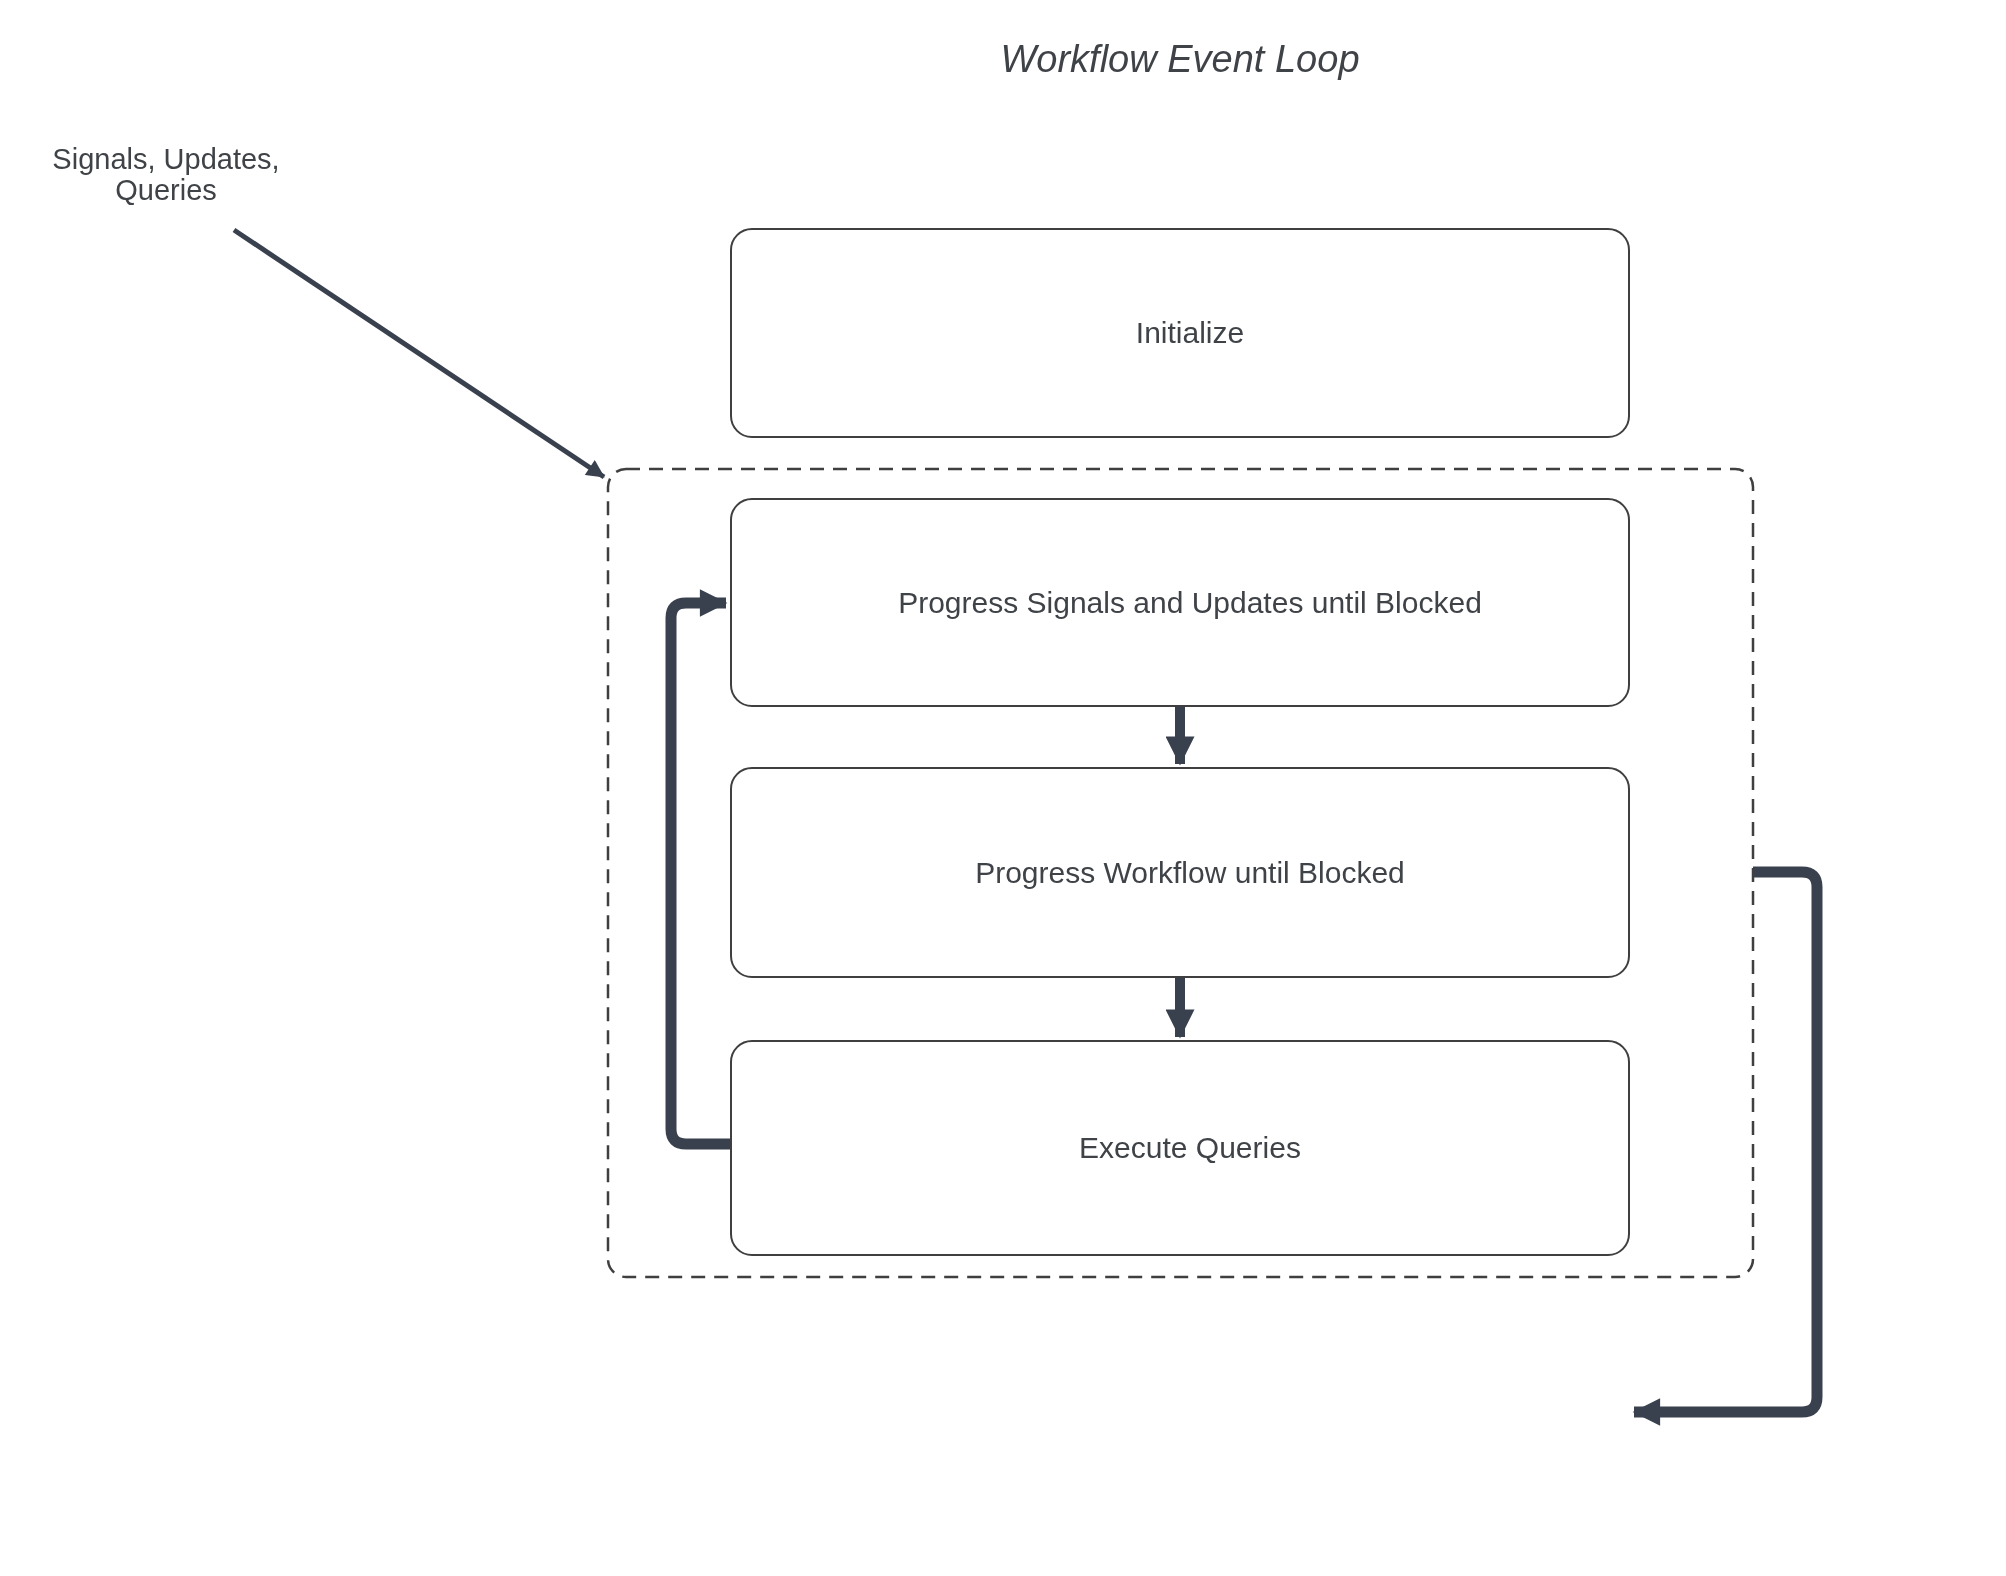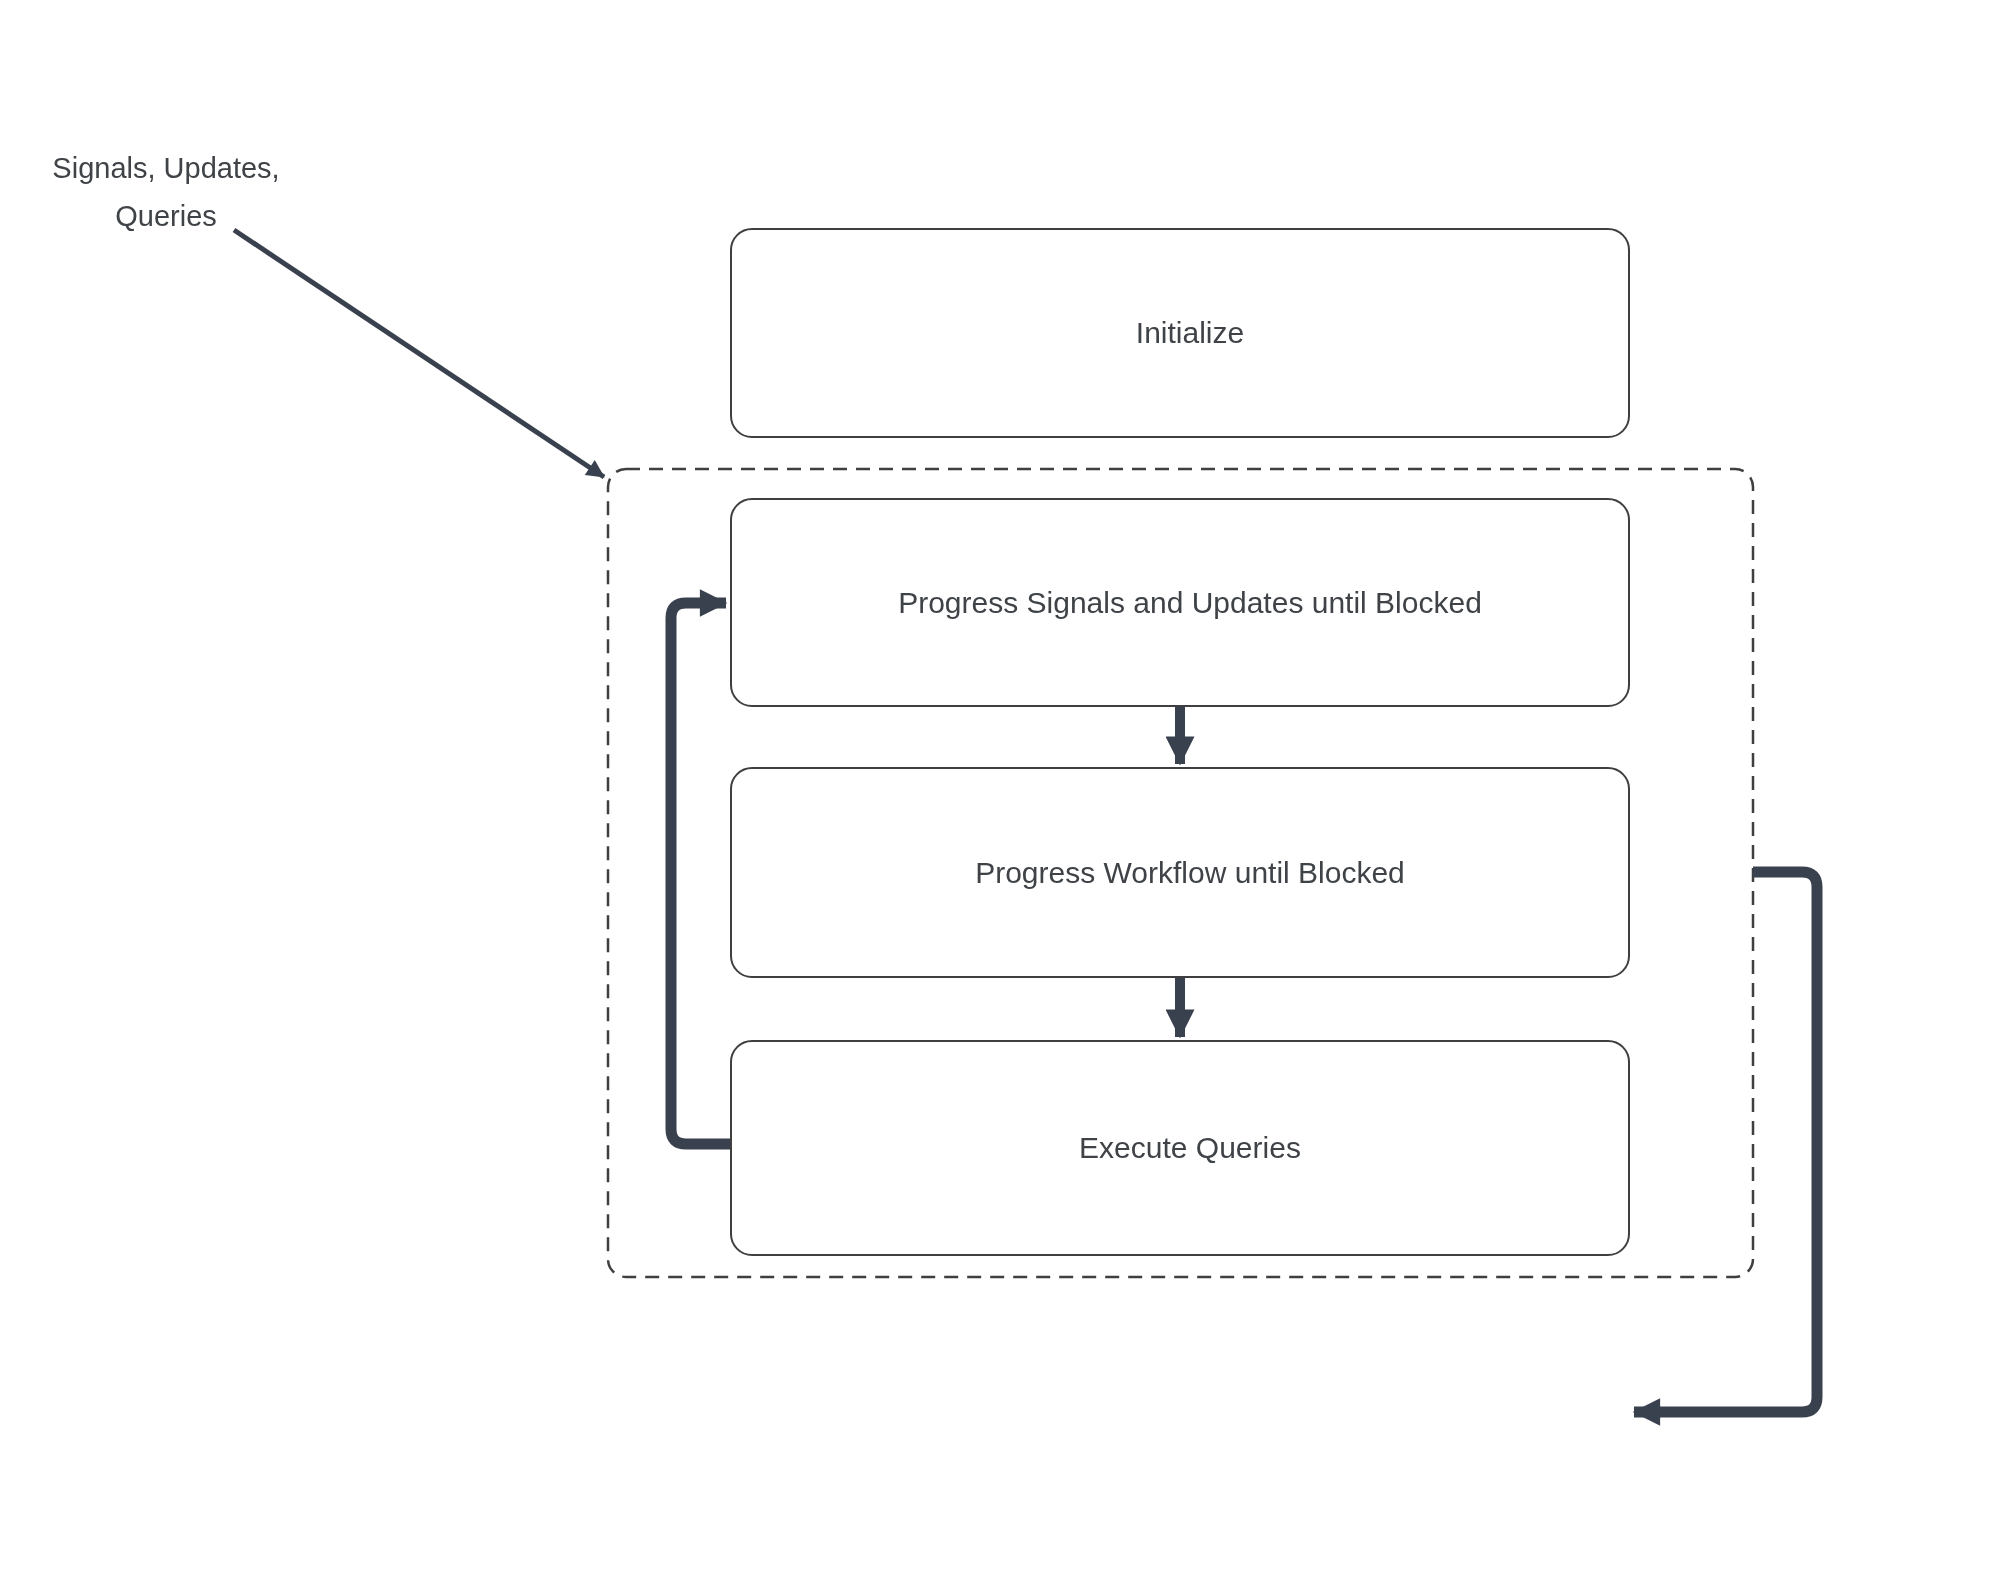--- a/index.html
+++ b/index.html
@@ -77,21 +77,21 @@
     font-style: italic;
     color: #3f4347;
   }
   .annotation {
     position: absolute;
     top: 144px;
     left: 20px;
     width: 292px;
     text-align: center;
     font-size: 29px;
-    line-height: 48px;
+    line-height: 31px;
     color: #3f4347;
     white-space: pre-line;
   }
 </style>
 </head>
 <body>
 
 <div class="canvas">
 
   <svg class="connectors" viewBox="0 0 2006 1576" xmlns="http://www.w3.org/2000/svg">
@@ -113,20 +113,21 @@
 
     <path class="conn-mid" d="M1180 707 L1180 764" marker-end="url(#head-mid)"></path>
 
     <path class="conn-mid" d="M1180 978 L1180 1037" marker-end="url(#head-mid)"></path>
 
     <path class="conn-thick" d="M730 1144 L686 1144 Q671 1144 671 1129 L671 618 Q671 603 686 603 L726 603" marker-end="url(#head-thick)"></path>
 
     <path class="conn-thick" d="M1753 872 L1802 872 Q1817 872 1817 887 L1817 1397 Q1817 1412 1802 1412 L1634 1412" marker-end="url(#head-thick)"></path>
   </svg>
 
+  <div class="page-title">Workflow Event Loop</div>
 
   <div class="annotation">Signals, Updates,
 Queries</div>
 
   <div class="node node-initialize">
     <span class="node-label">Initialize</span>
   </div>
 
   <div class="node node-progress-signals">
     <span class="node-label">Progress Signals and Updates until Blocked</span>

